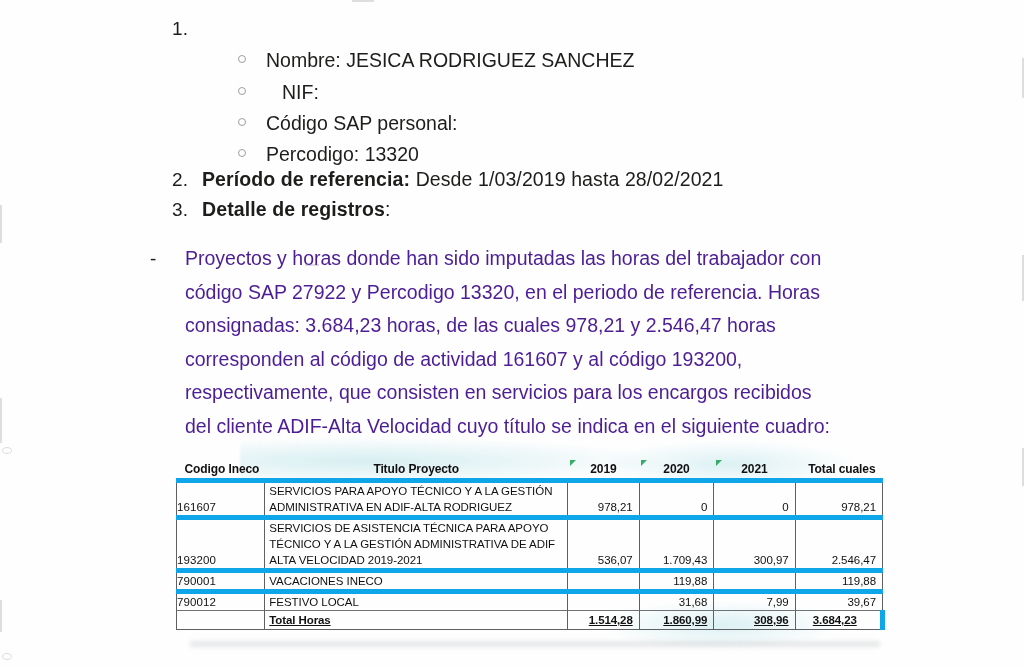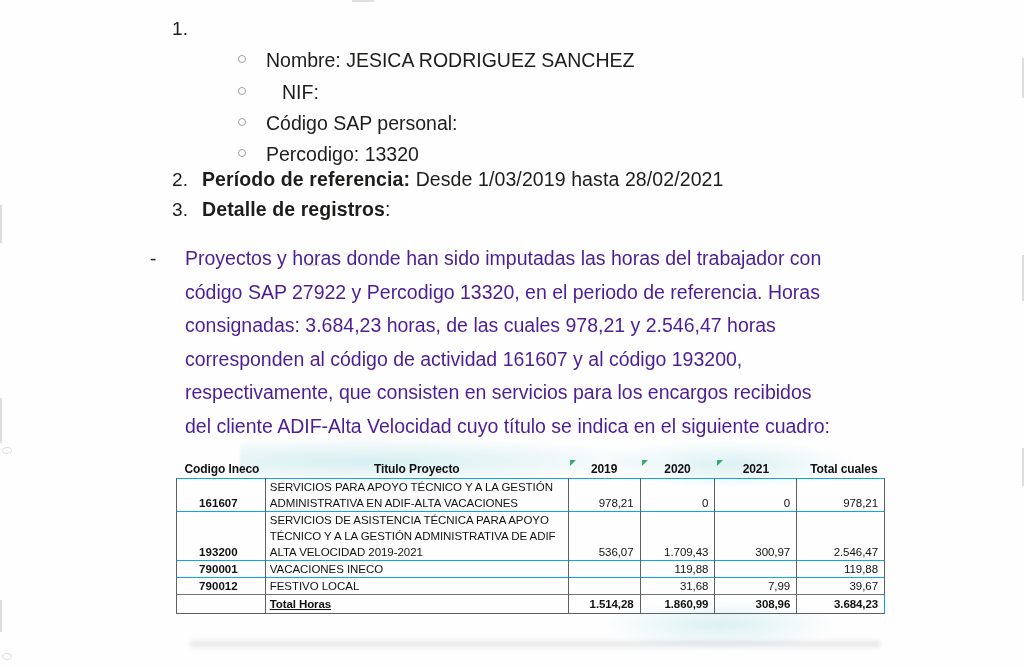--- a/index.html
+++ b/index.html
@@ -171,40 +171,40 @@
   }
 
   .data-row td {
     border-left: 1px solid #5d6163;
     border-right: 1px solid #5d6163;
     border-top: 1px solid #6e7274;
     height: 16px;
     line-height: 15px;
   }
   .data-row td.code {
-    text-align: center;
-    font-weight: bold;
+    text-align: left;
+    font-weight: normal;
     padding-right: 5px;
     border-right: 1px solid #5d6163;
     letter-spacing: .1px;
   }
   .data-row td.title {
     text-align: left;
     padding-left: 4px;
     letter-spacing: -.05px;
     white-space: nowrap;
   }
   .data-row td.num {
     text-align: right;
     padding-right: 6px;
     letter-spacing: -.05px;
   }
   
   .data-row.cont td { border-top: none; }
-  .data-row.first td { border-top: 1px solid #0ea5e9; }
+  .data-row.first td { border-top: 5px solid #0ea5e9; }
 
   .total-row td {
     height: 18px;
     line-height: 17px;
     font-weight: bold;
     border-top: 1px solid #6e7274;
     border-bottom: 1px solid #5d6163;
     letter-spacing: -.1px;
   }
   .total-row td.tcode { border-left: 1px solid #5d6163; }
@@ -212,23 +212,24 @@
     text-align: left;
     padding-left: 4px;
     border-left: 1px solid #5d6163;
     text-decoration: underline;
     text-underline-offset: 1px;
   }
   .total-row td.tnum {
     text-align: right;
     padding-right: 6px;
     border-left: 1px solid #5d6163;
+    text-decoration: underline;
     text-underline-offset: 1px;
   }
-  .total-row td.tlast { border-right: 1px solid #0ea5e9; }
+  .total-row td.tlast { border-right: 5px solid #0ea5e9; text-align: center; }
 
   .smudge {
     position: absolute;
     pointer-events: none;
     background: rgba(140,145,148,.20);
     filter: blur(2px);
   }
 </style>
 </head>
 <body>
@@ -324,21 +325,21 @@
       <tr class="data-row first">
         <td class="code"></td>
         <td class="title">SERVICIOS PARA APOYO TÉCNICO Y A LA GESTIÓN</td>
         <td class="num"></td>
         <td class="num"></td>
         <td class="num"></td>
         <td class="num"></td>
       </tr>
       <tr class="data-row cont">
         <td class="code">161607</td>
-        <td class="title">ADMINISTRATIVA EN ADIF-ALTA VACACIONES</td>
+        <td class="title">ADMINISTRATIVA EN ADIF-ALTA RODRIGUEZ</td>
         <td class="num">978,21</td>
         <td class="num">0</td>
         <td class="num">0</td>
         <td class="num">978,21</td>
       </tr>
 
       <tr class="data-row first">
         <td class="code"></td>
         <td class="title">SERVICIOS DE ASISTENCIA TÉCNICA PARA APOYO</td>
         <td class="num"></td>

